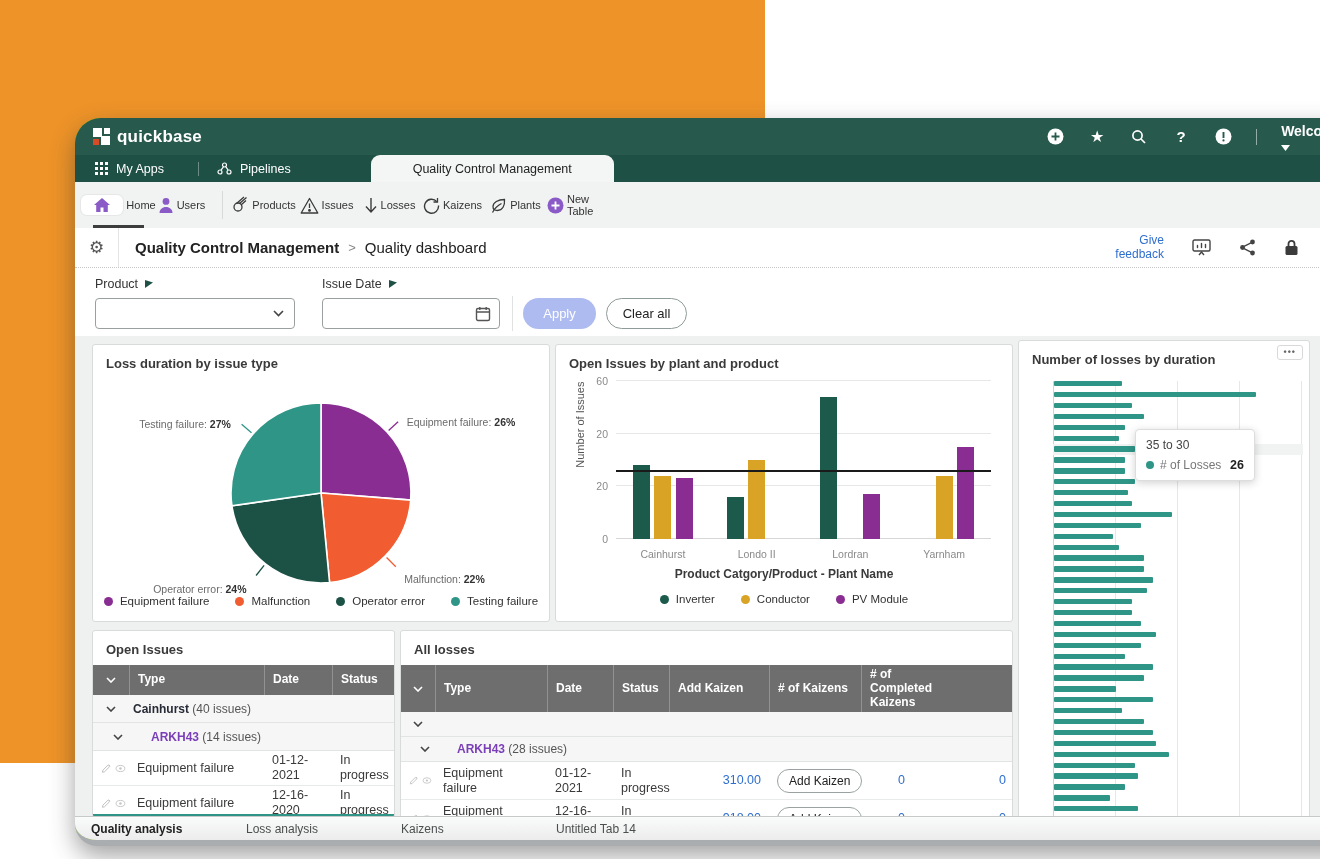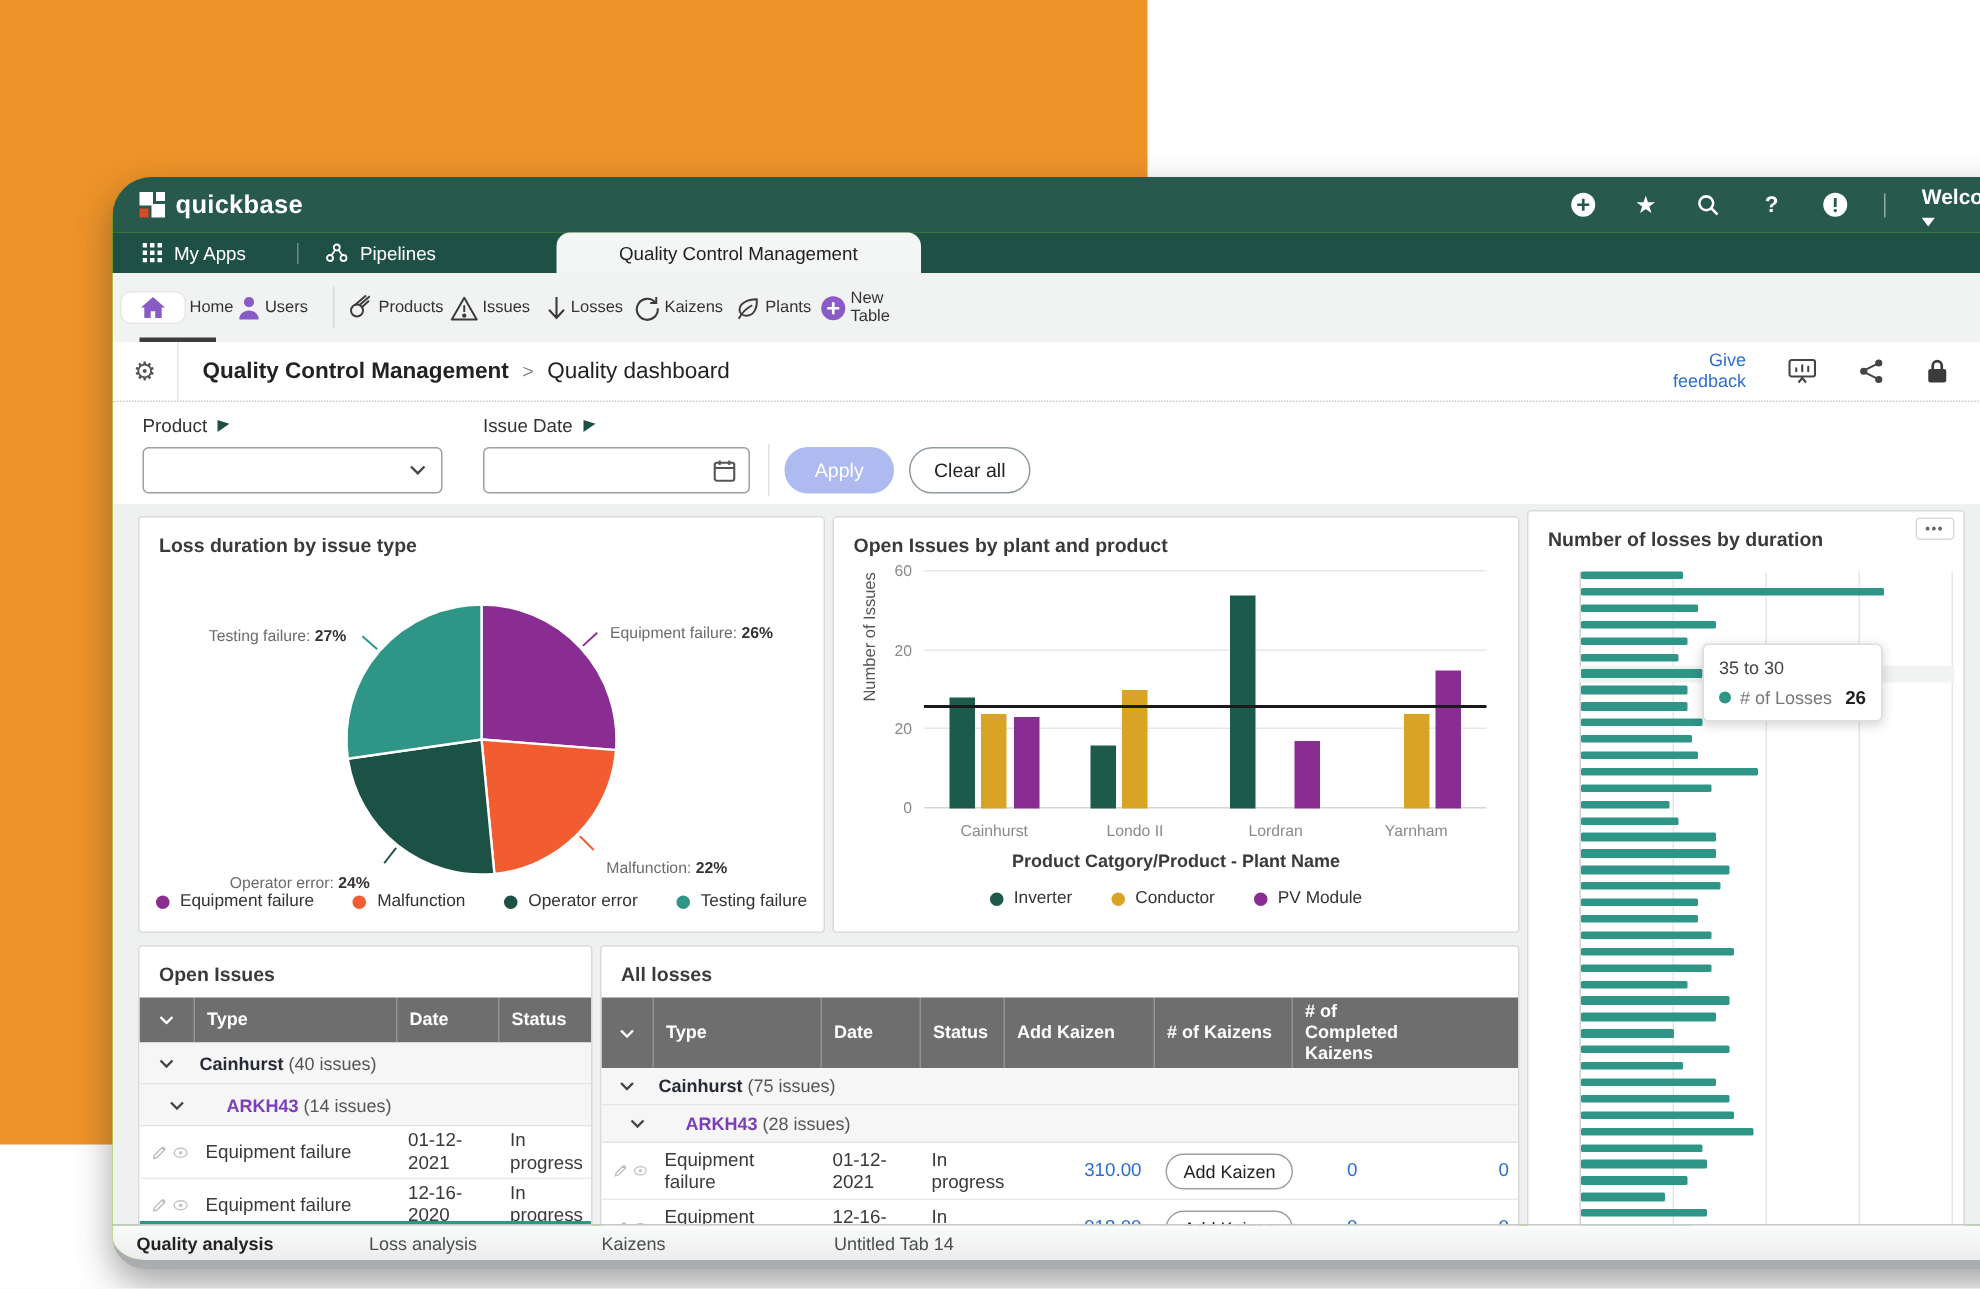--- a/index.html
+++ b/index.html
@@ -566,21 +566,20 @@
             <div class="hc">Add Kaizen</div>
             <div class="hc"># of Kaizens</div>
             <div class="hc"># of Completed Kaizens</div>
           </div>
           <div class="grow" style="grid-template-columns: 34px 112px 66px 56px 100px 92px 52px 101px; height: 25px;">
             <div class="gchev">
               <svg width="10" height="6" viewBox="0 0 10 6">
                 <polyline points="1,1 5,5 9,1" fill="none" stroke="currentColor" stroke-width="1.6"></polyline>
               </svg>
             </div>
-            <div class="gname"><b>Cainhurst</b> <span class="cnt">(75 issues)</span></div>
           </div>
           <div class="grow sub" style="grid-template-columns: 34px 112px 66px 56px 100px 92px 52px 101px; height: 25px;">
             <div class="gchev" style="padding-left: 14px;">
               <svg width="10" height="6" viewBox="0 0 10 6">
                 <polyline points="1,1 5,5 9,1" fill="none" stroke="currentColor" stroke-width="1.6"></polyline>
               </svg>
             </div>
             <div class="gname" style="padding-left: 22px;"><b>ARKH43</b> <span class="cnt">(28 issues)</span></div>
           </div>
           <div class="drow" style="grid-template-columns: 34px 112px 66px 56px 100px 92px 52px 101px; min-height: 38px;">

